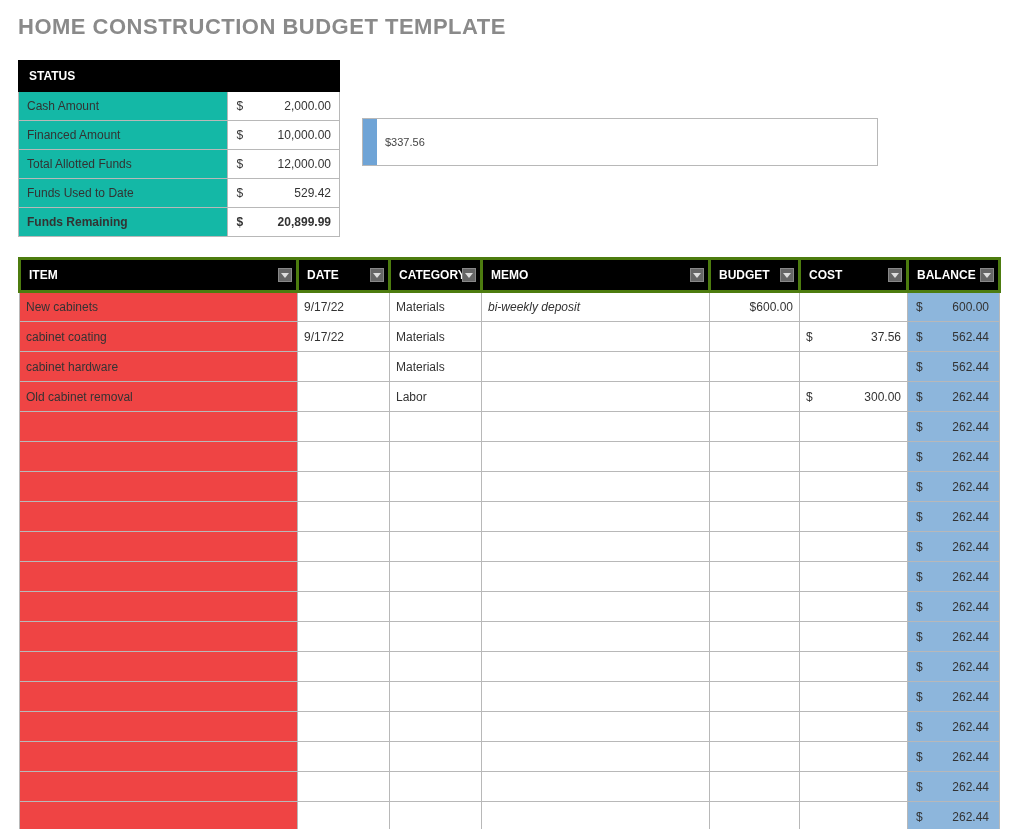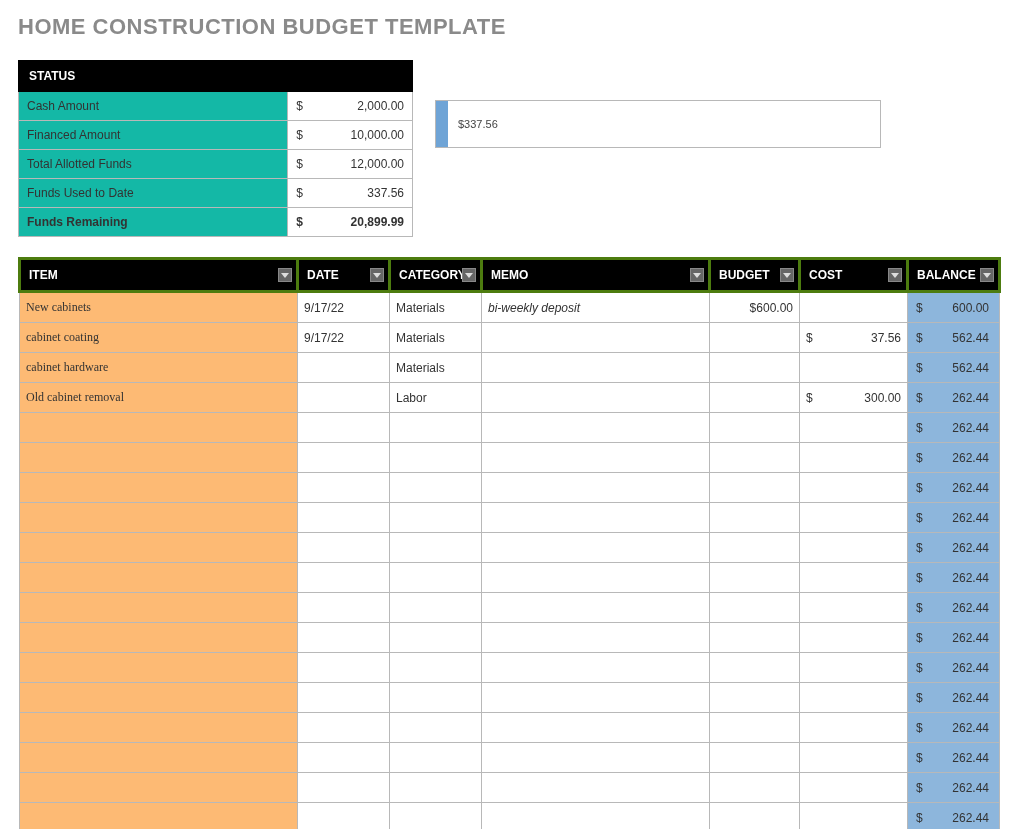--- a/index.html
+++ b/index.html
@@ -20,21 +20,21 @@
   }
   .top-row {
     display: flex;
     align-items: flex-start;
     gap: 22px;
     margin-bottom: 20px;
   }
   
   .status-table {
     border-collapse: collapse;
-    width: 395px;
+    width: 322px;
   }
   .status-table th.hdr {
     background: #000;
     color: #fff;
     text-align: left;
     font-weight: bold;
     font-size: 12px;
     padding: 8px 10px;
     border: 1px solid #000;
   }
@@ -56,23 +56,23 @@
     padding-left: 20px;
   }
   .status-table td.val .cur {
     position: absolute;
     left: 8px;
   }
   .status-table tr.bold td { font-weight: bold; }
 
   
   .chart {
-    margin-top: 40px;
+    margin-top: 58px;
     border: 1px solid #b8b8b8;
-    width: 446px;
+    width: 516px;
     height: 48px;
     position: relative;
     background: #fff;
   }
   .chart-bar {
     position: absolute;
     left: 0; top: 0; bottom: 0;
     width: 16px;
     background: #6fa4d6;
   }
@@ -120,21 +120,21 @@
     border-right: 4px solid transparent;
     border-top: 5px solid #ddd;
   }
   .items-table td {
     border: 1px solid #b8b8b8;
     padding: 7px 6px;
     font-size: 12px;
     height: 30px;
     vertical-align: middle;
   }
-  .items-table td.item { background: #fdba74; font-family: Liberation Serif, serif; }
+  .items-table td.item { background: #ef4444; }
   .items-table td.memo { font-style: italic; }
   .items-table td.num { text-align: right; position: relative; padding-left: 2px; }
   .items-table td.num .cur { position: absolute; left: 6px; }
   .items-table td.balance { background: #8db6dc; text-align: right; position: relative; padding-left: 18px; padding-right:10px;}
   .items-table td.balance .cur { position: absolute; left: 8px; }
 
   .col-item    { width: 278px; }
   .col-date    { width: 92px; }
   .col-cat     { width: 92px; }
   .col-memo    { width: 228px; }
@@ -163,21 +163,21 @@
         <tr>
           <td class="label">Financed Amount</td>
           <td class="val"><span class="cur">$</span><span>10,000.00</span></td>
         </tr>
         <tr>
           <td class="label">Total Allotted Funds</td>
           <td class="val"><span class="cur">$</span><span>12,000.00</span></td>
         </tr>
         <tr>
           <td class="label">Funds Used to Date</td>
-          <td class="val"><span class="cur">$</span><span>337.56</span></td>
+          <td class="val"><span class="cur">$</span><span>529.42</span></td>
         </tr>
         <tr class="bold">
           <td class="label">Funds Remaining</td>
           <td class="val"><span class="cur">$</span><span>20,899.99</span></td>
         </tr>
       </tbody>
   </table>
 
   <div class="chart">
     <div class="chart-bar" style="width: 2.813%;"></div>

